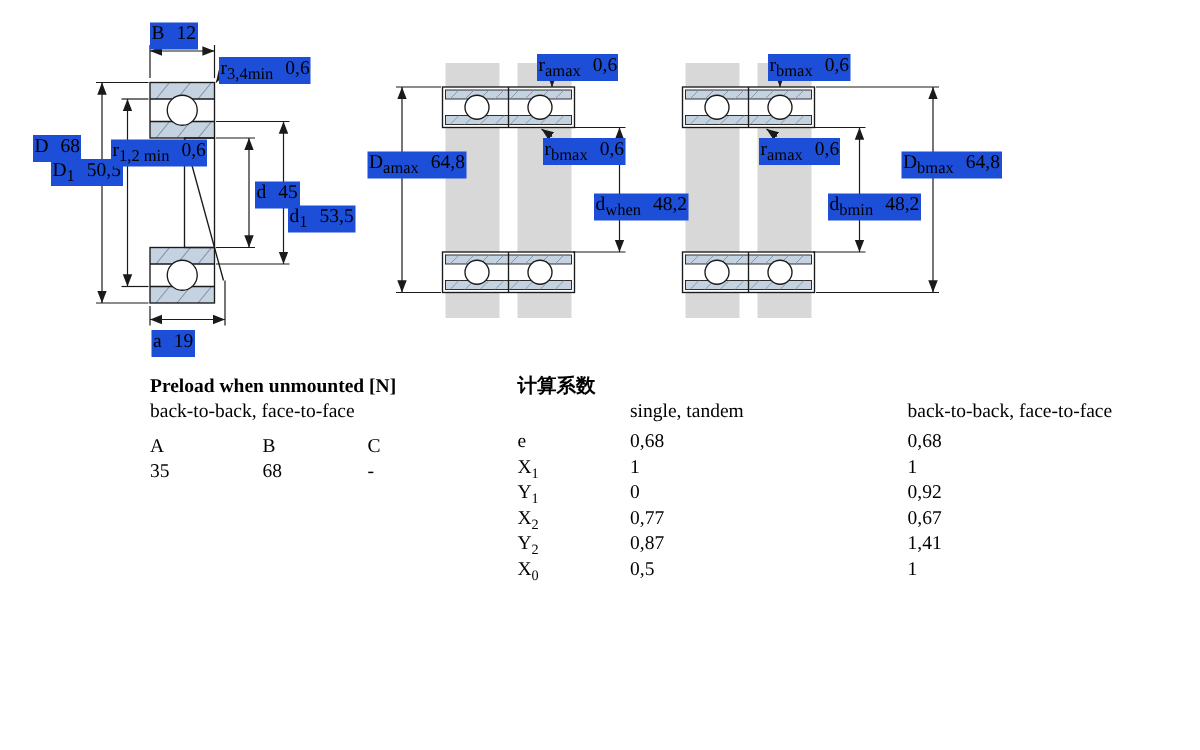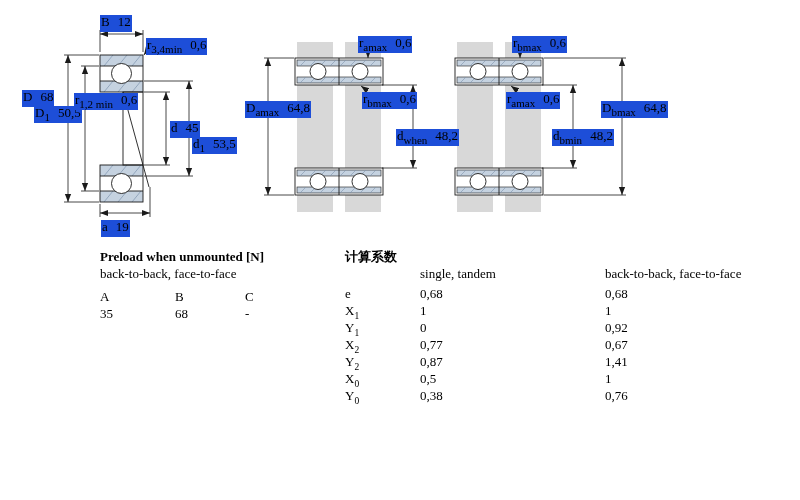--- a/index.html
+++ b/index.html
@@ -201,19 +201,14 @@
   <div class="frow" style="top:354px">
     <span class="flabel" style="left:345px"><span>Y</span><sub>2</sub></span>
     <span style="left:420px">0,87</span>
     <span style="left:605px">1,41</span>
   </div>
   <div class="frow" style="top:371px">
     <span class="flabel" style="left:345px"><span>X</span><sub>0</sub></span>
     <span style="left:420px">0,5</span>
     <span style="left:605px">1</span>
   </div>
-  <div class="frow" style="top:388px">
-    <span class="flabel" style="left:345px"><span>Y</span><sub>0</sub></span>
-    <span style="left:420px">0,38</span>
-    <span style="left:605px">0,76</span>
-  </div>
 
 </div>
 
 </body></html>

